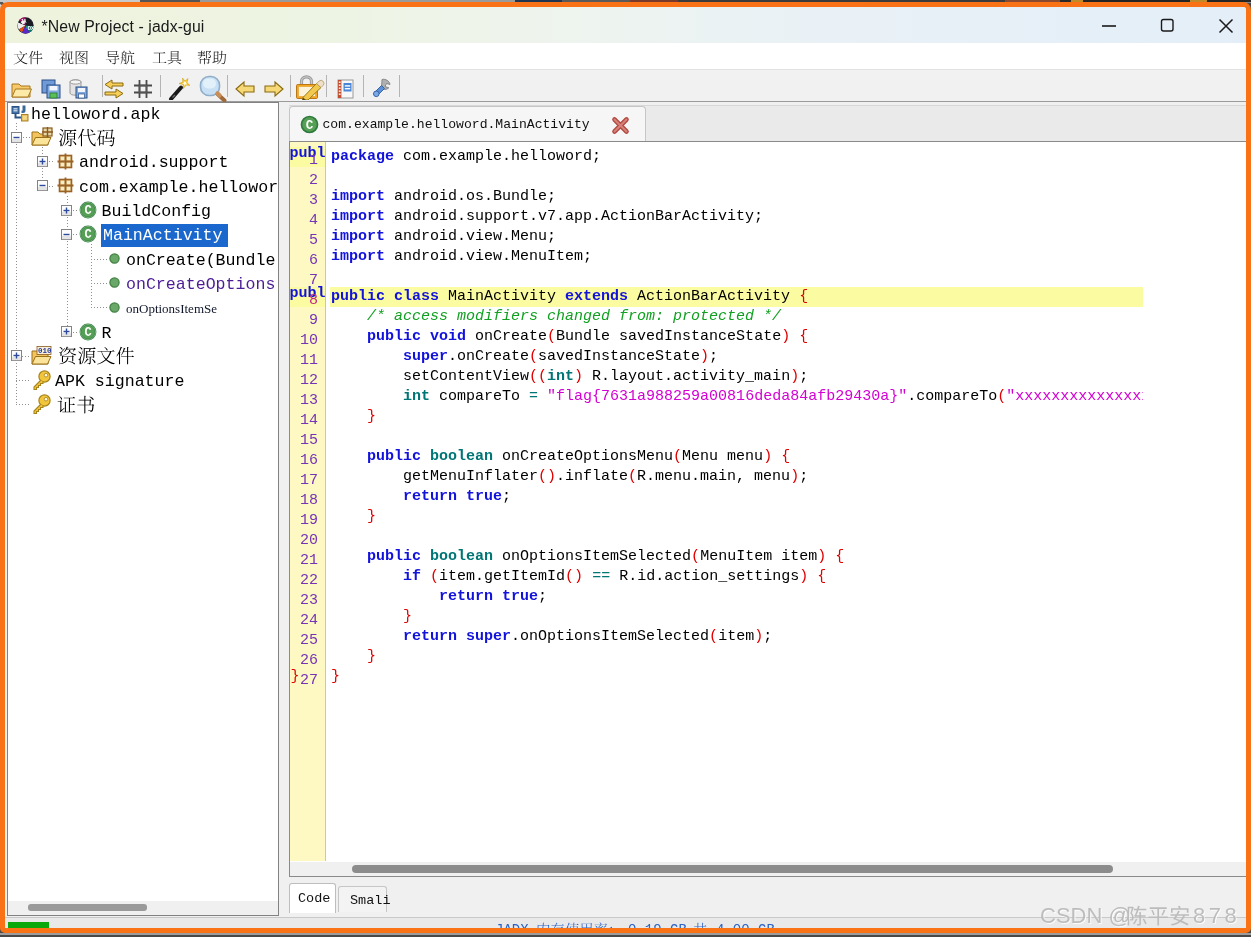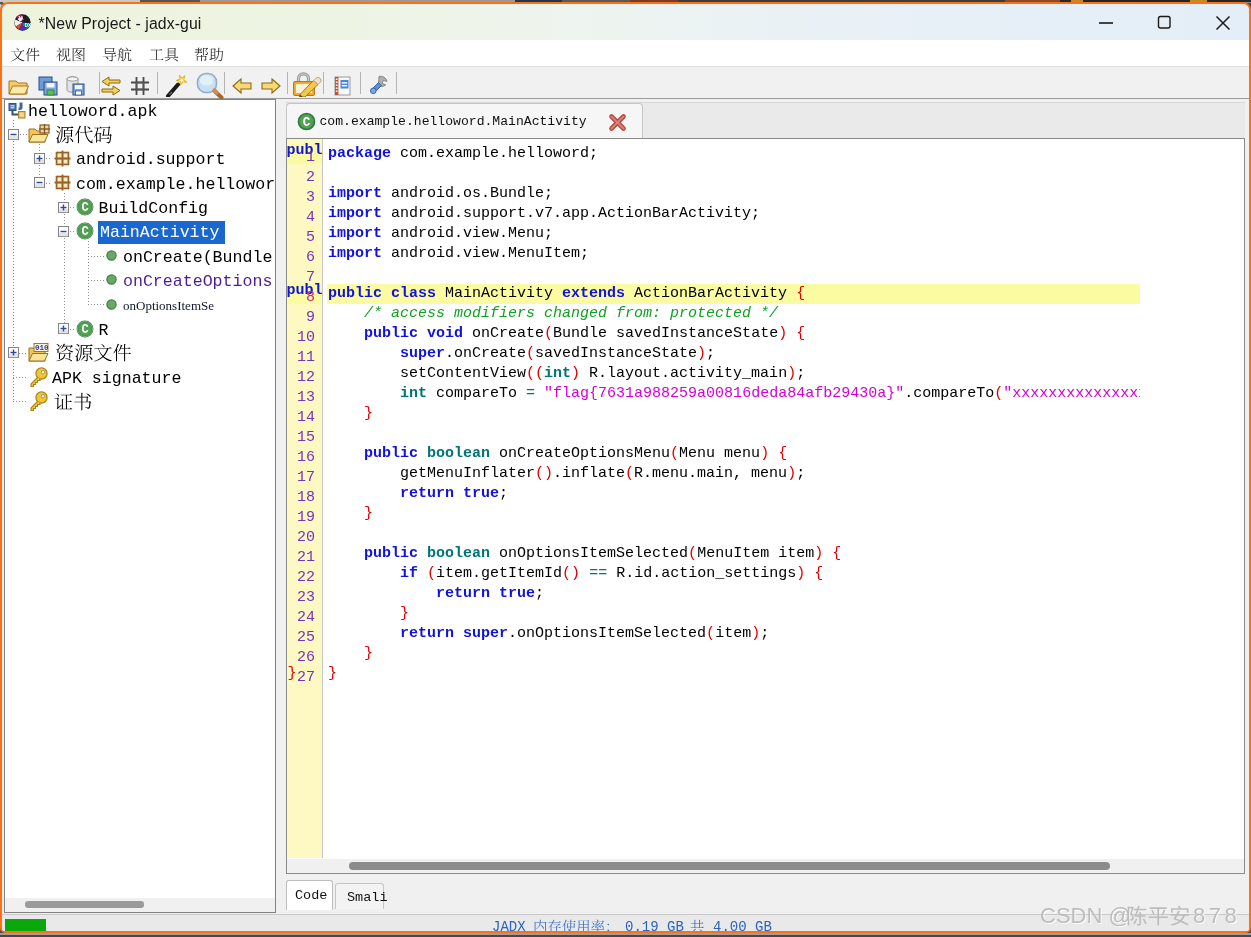--- a/index.html
+++ b/index.html
@@ -1,18 +1,18 @@
 <!DOCTYPE html>
 <html><head><meta charset="utf-8">
 <style>
 *{margin:0;padding:0;box-sizing:border-box}
 html,body{width:1251px;height:937px;overflow:hidden;background:#4a4a4a}
 .abs{position:absolute}
 body{font-family:"Liberation Sans",sans-serif;position:relative}
-.win{position:absolute;left:0;top:2px;width:1251px;height:931px;background:#f0f0f0;border-radius:8px 8px 5px 5px;overflow:hidden;border:2px solid #f97316}
+.win{position:absolute;left:0;top:2px;width:1251px;height:931px;background:#f0f0f0;border-radius:8px 8px 5px 5px;overflow:hidden;border:5px solid #f97316}
 .mono{font-family:"Liberation Mono",monospace}
 </style></head><body>
 
 <div class="abs" style="left:0;top:0;width:1251px;height:3px;background:#8a8a8a"></div>
 <div class="abs" style="left:0;top:0;width:12px;height:12px;background:#d2d2d2"></div>
 <div class="abs" style="left:0;top:0;width:12px;height:3px;background:#555;transform:rotate(38deg);transform-origin:0 0"></div>
 <div class="abs" style="left:0px;top:0;width:140px;height:2px;background:#c9c9c9"></div>
 <div class="abs" style="left:140px;top:0;width:60px;height:2px;background:#555"></div>
 <div class="abs" style="left:200px;top:0;width:315px;height:2px;background:#9a9a9a"></div>
 <div class="abs" style="left:515px;top:0;width:47px;height:2px;background:#1f3550"></div>

